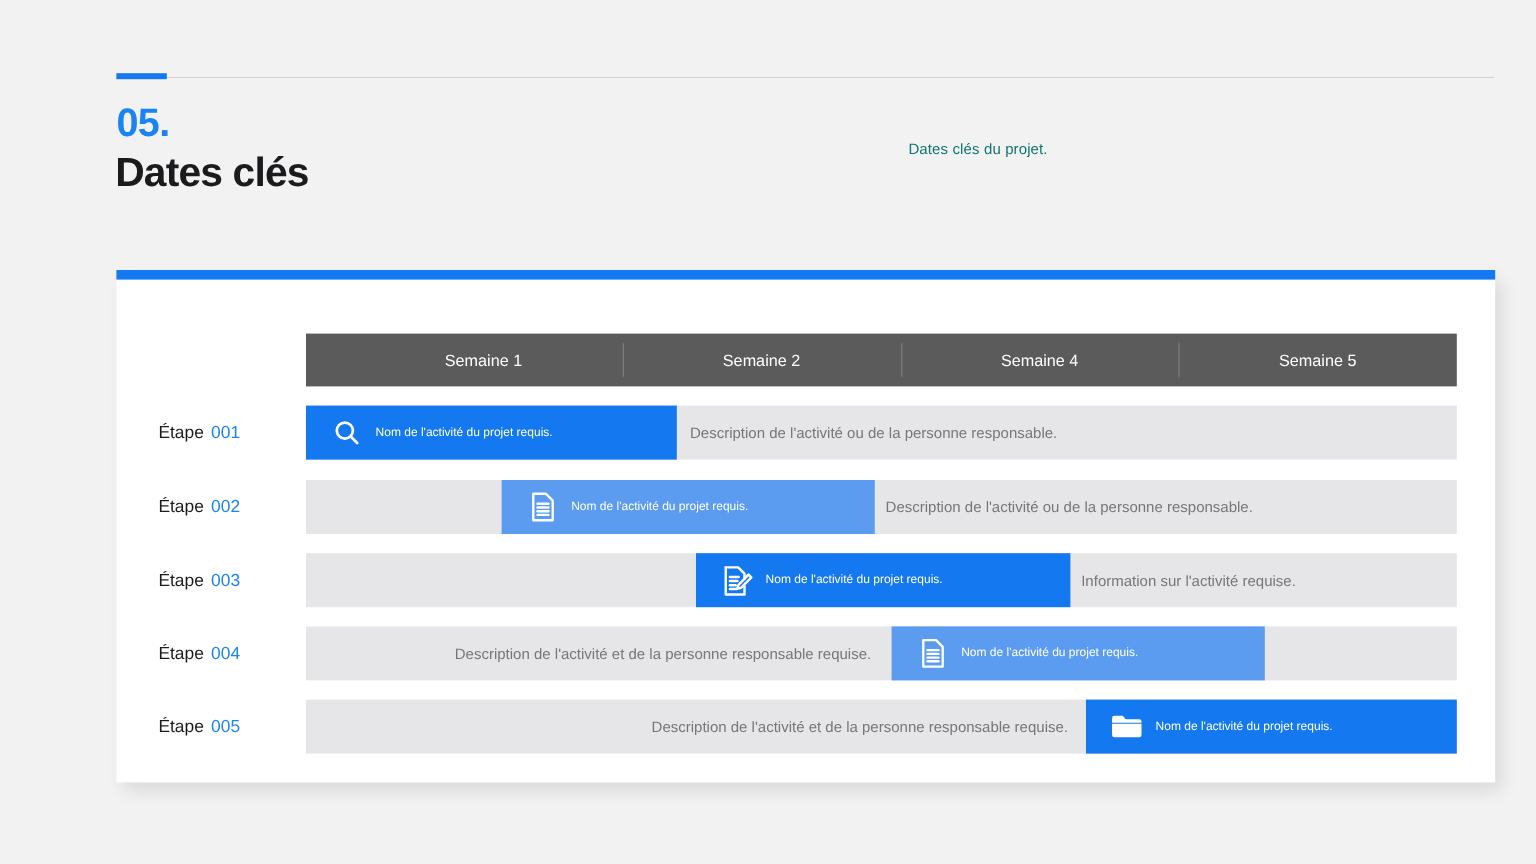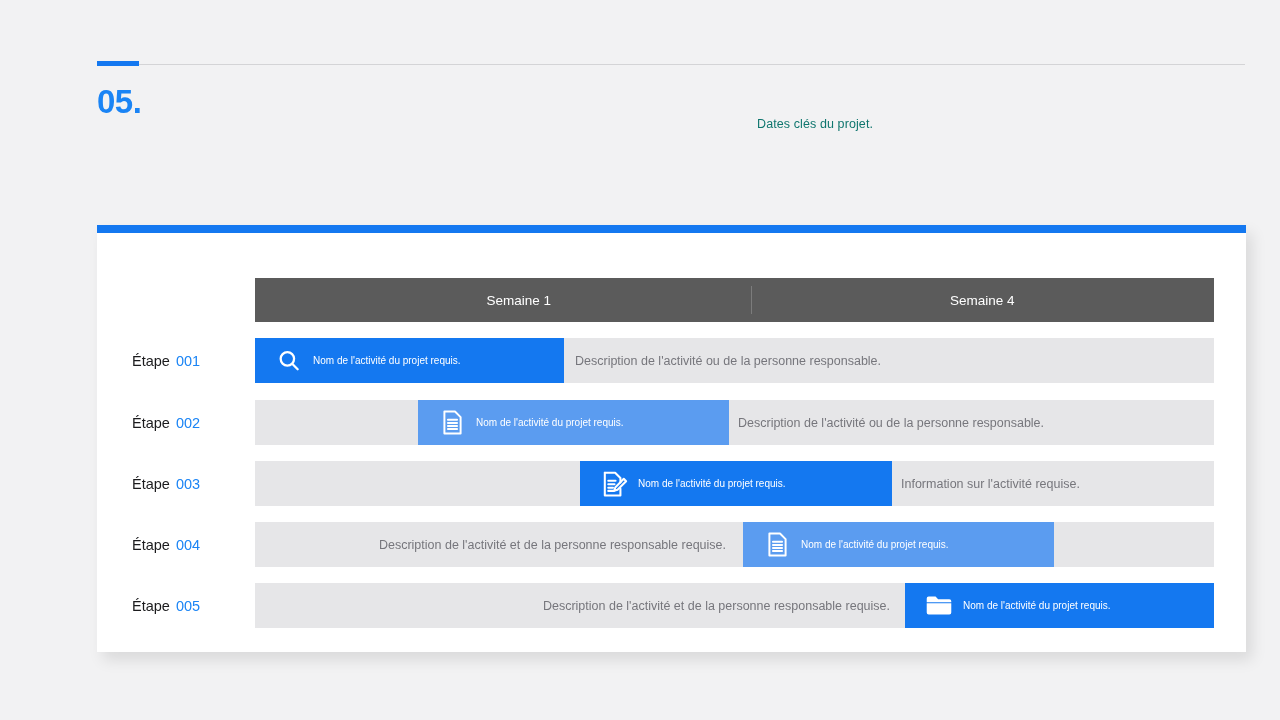--- a/index.html
+++ b/index.html
@@ -197,28 +197,31 @@
 </style>
 </head>
 <body>
 
 <div class="slide">
 
   <div class="header-rule"></div>
   <div class="header-rule-accent"></div>
 
   <div class="section-number">05.</div>
+  <div class="section-title">Dates clés</div>
   <div class="header-note">Dates clés du projet.</div>
 
   <div class="card">
     <div class="gantt">
 
       <div class="week-header">
         <div class="week-cell">Semaine 1</div>
+        <div class="week-cell">Semaine 2</div>
         <div class="week-cell">Semaine 4</div>
+        <div class="week-cell">Semaine 5</div>
       </div>
 
       <div class="row row-1">
         <div class="step-label">
           <span>Étape</span>
           <span class="num">001</span>
         </div>
         <div class="track">
           <div class="desc desc-left" style="left:320px;">Description de l'activité ou de la personne responsable.</div>
           <div class="bar" style="left:0px; width:309px; background:#1478f0;">

